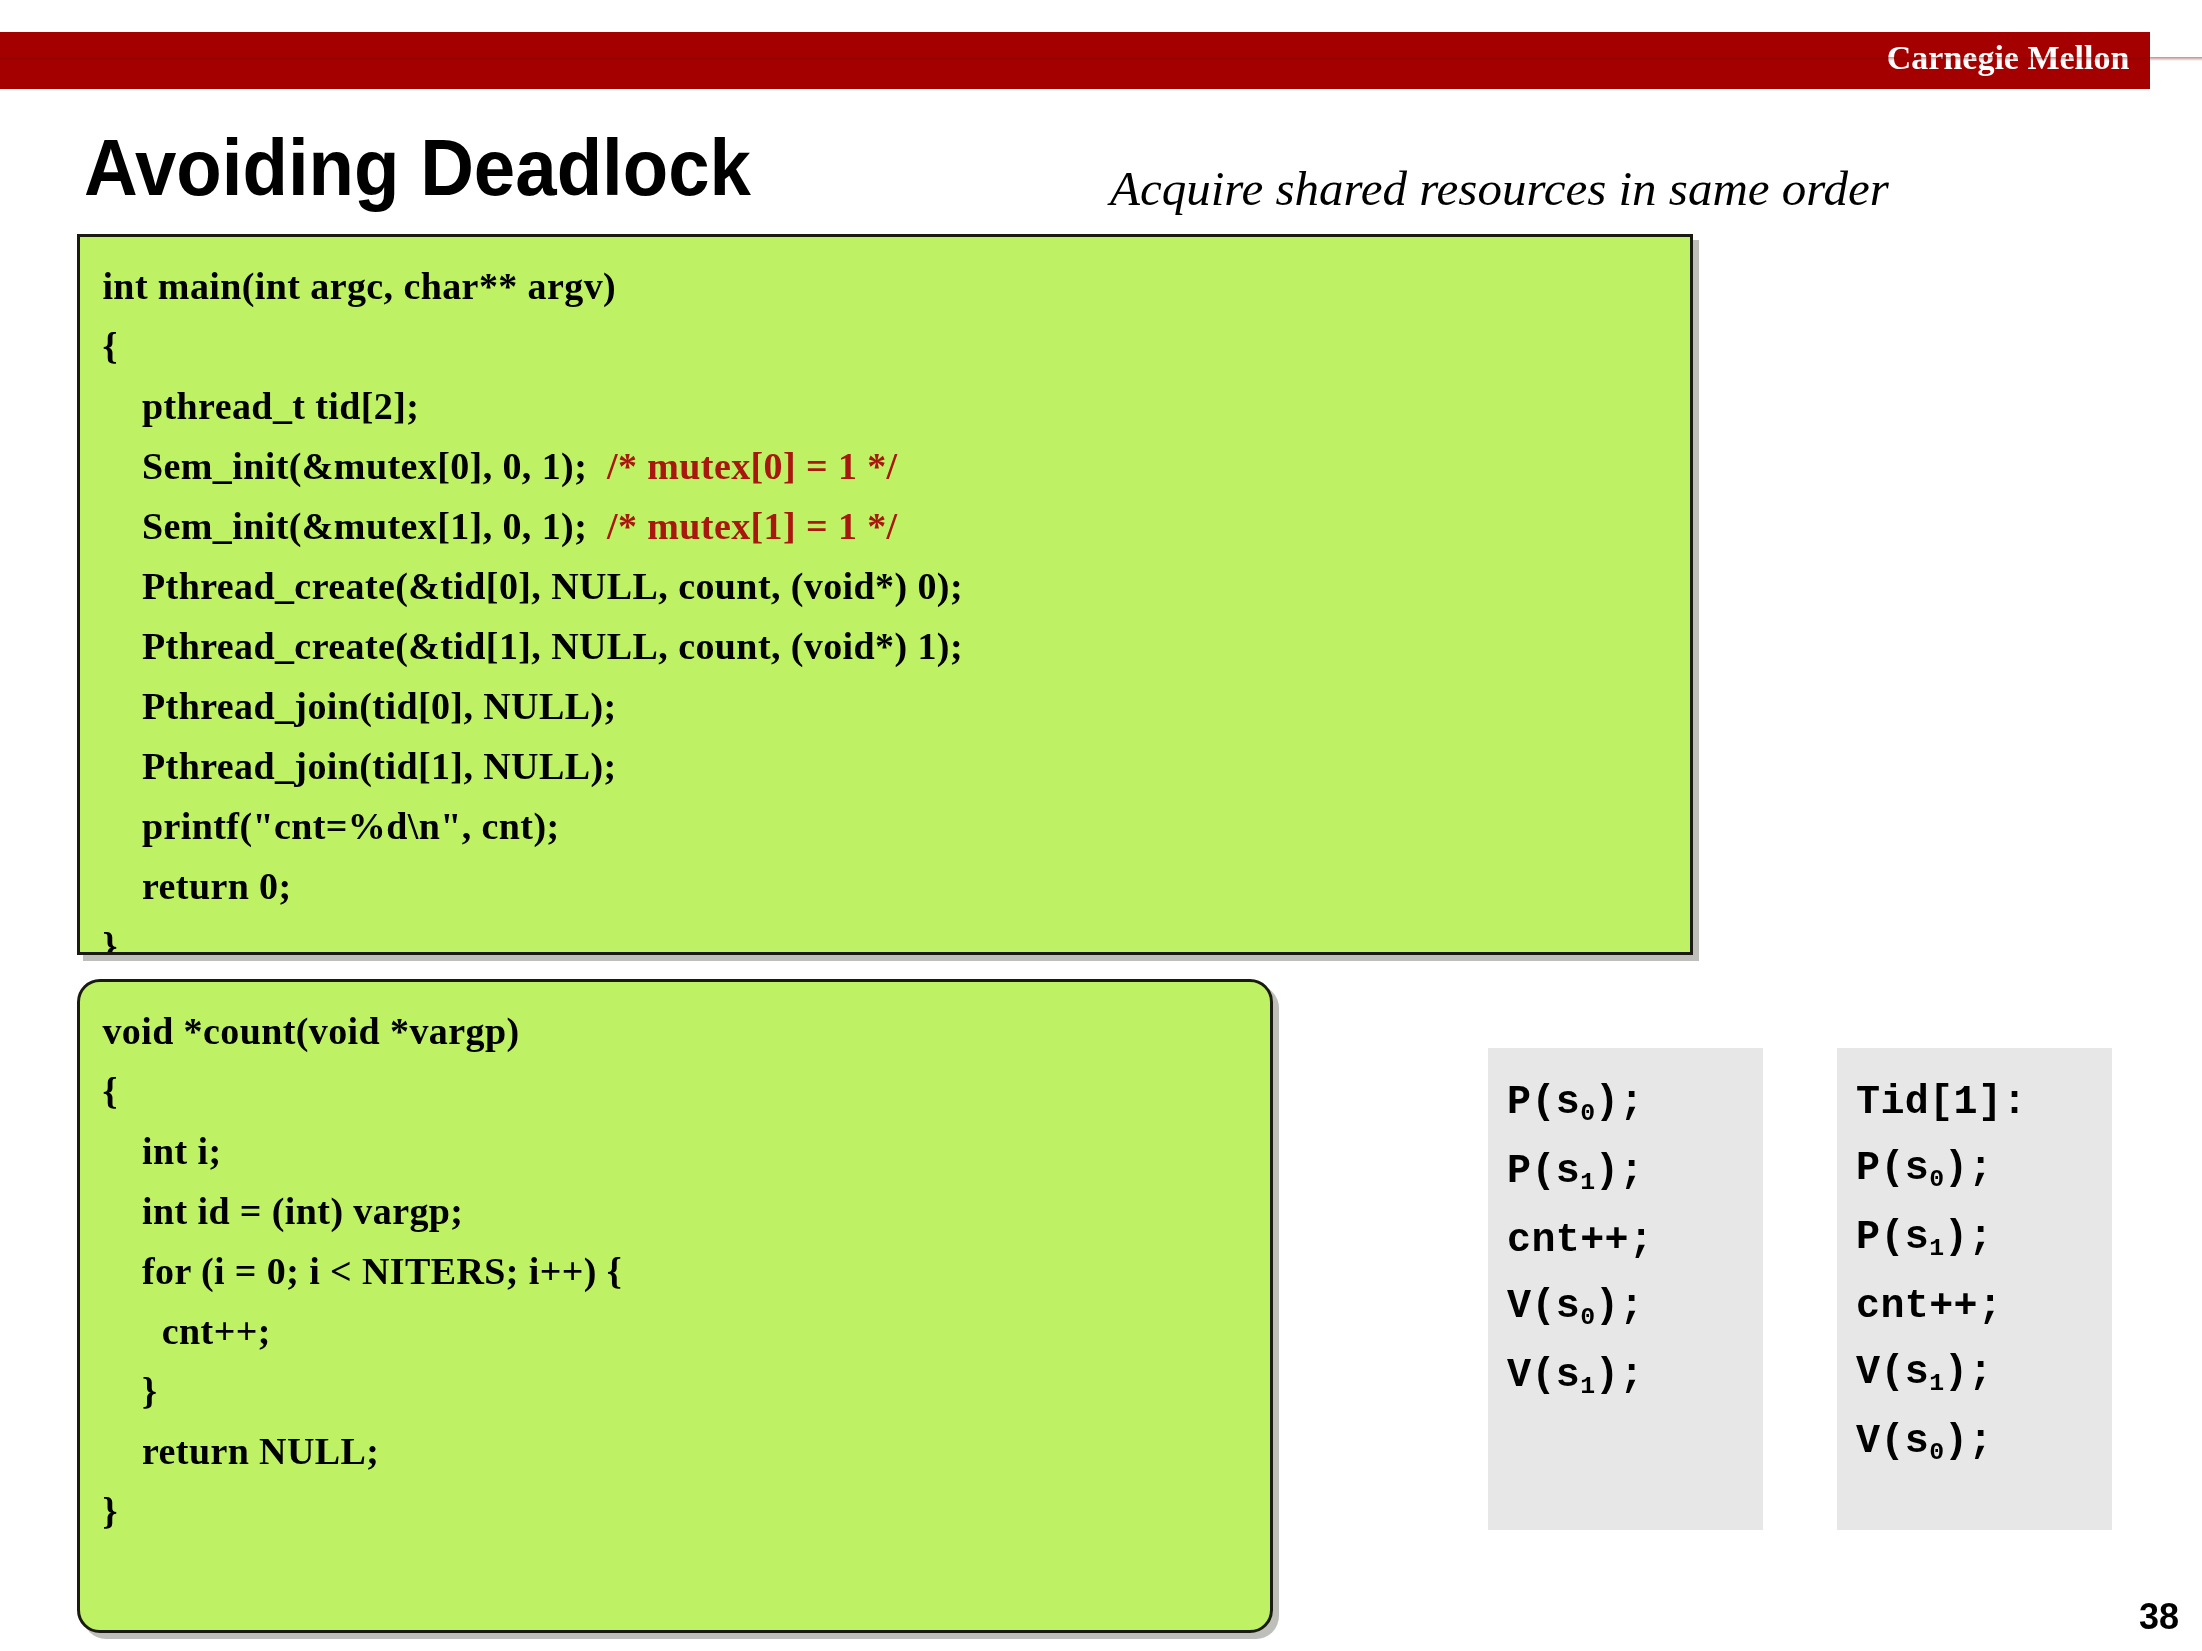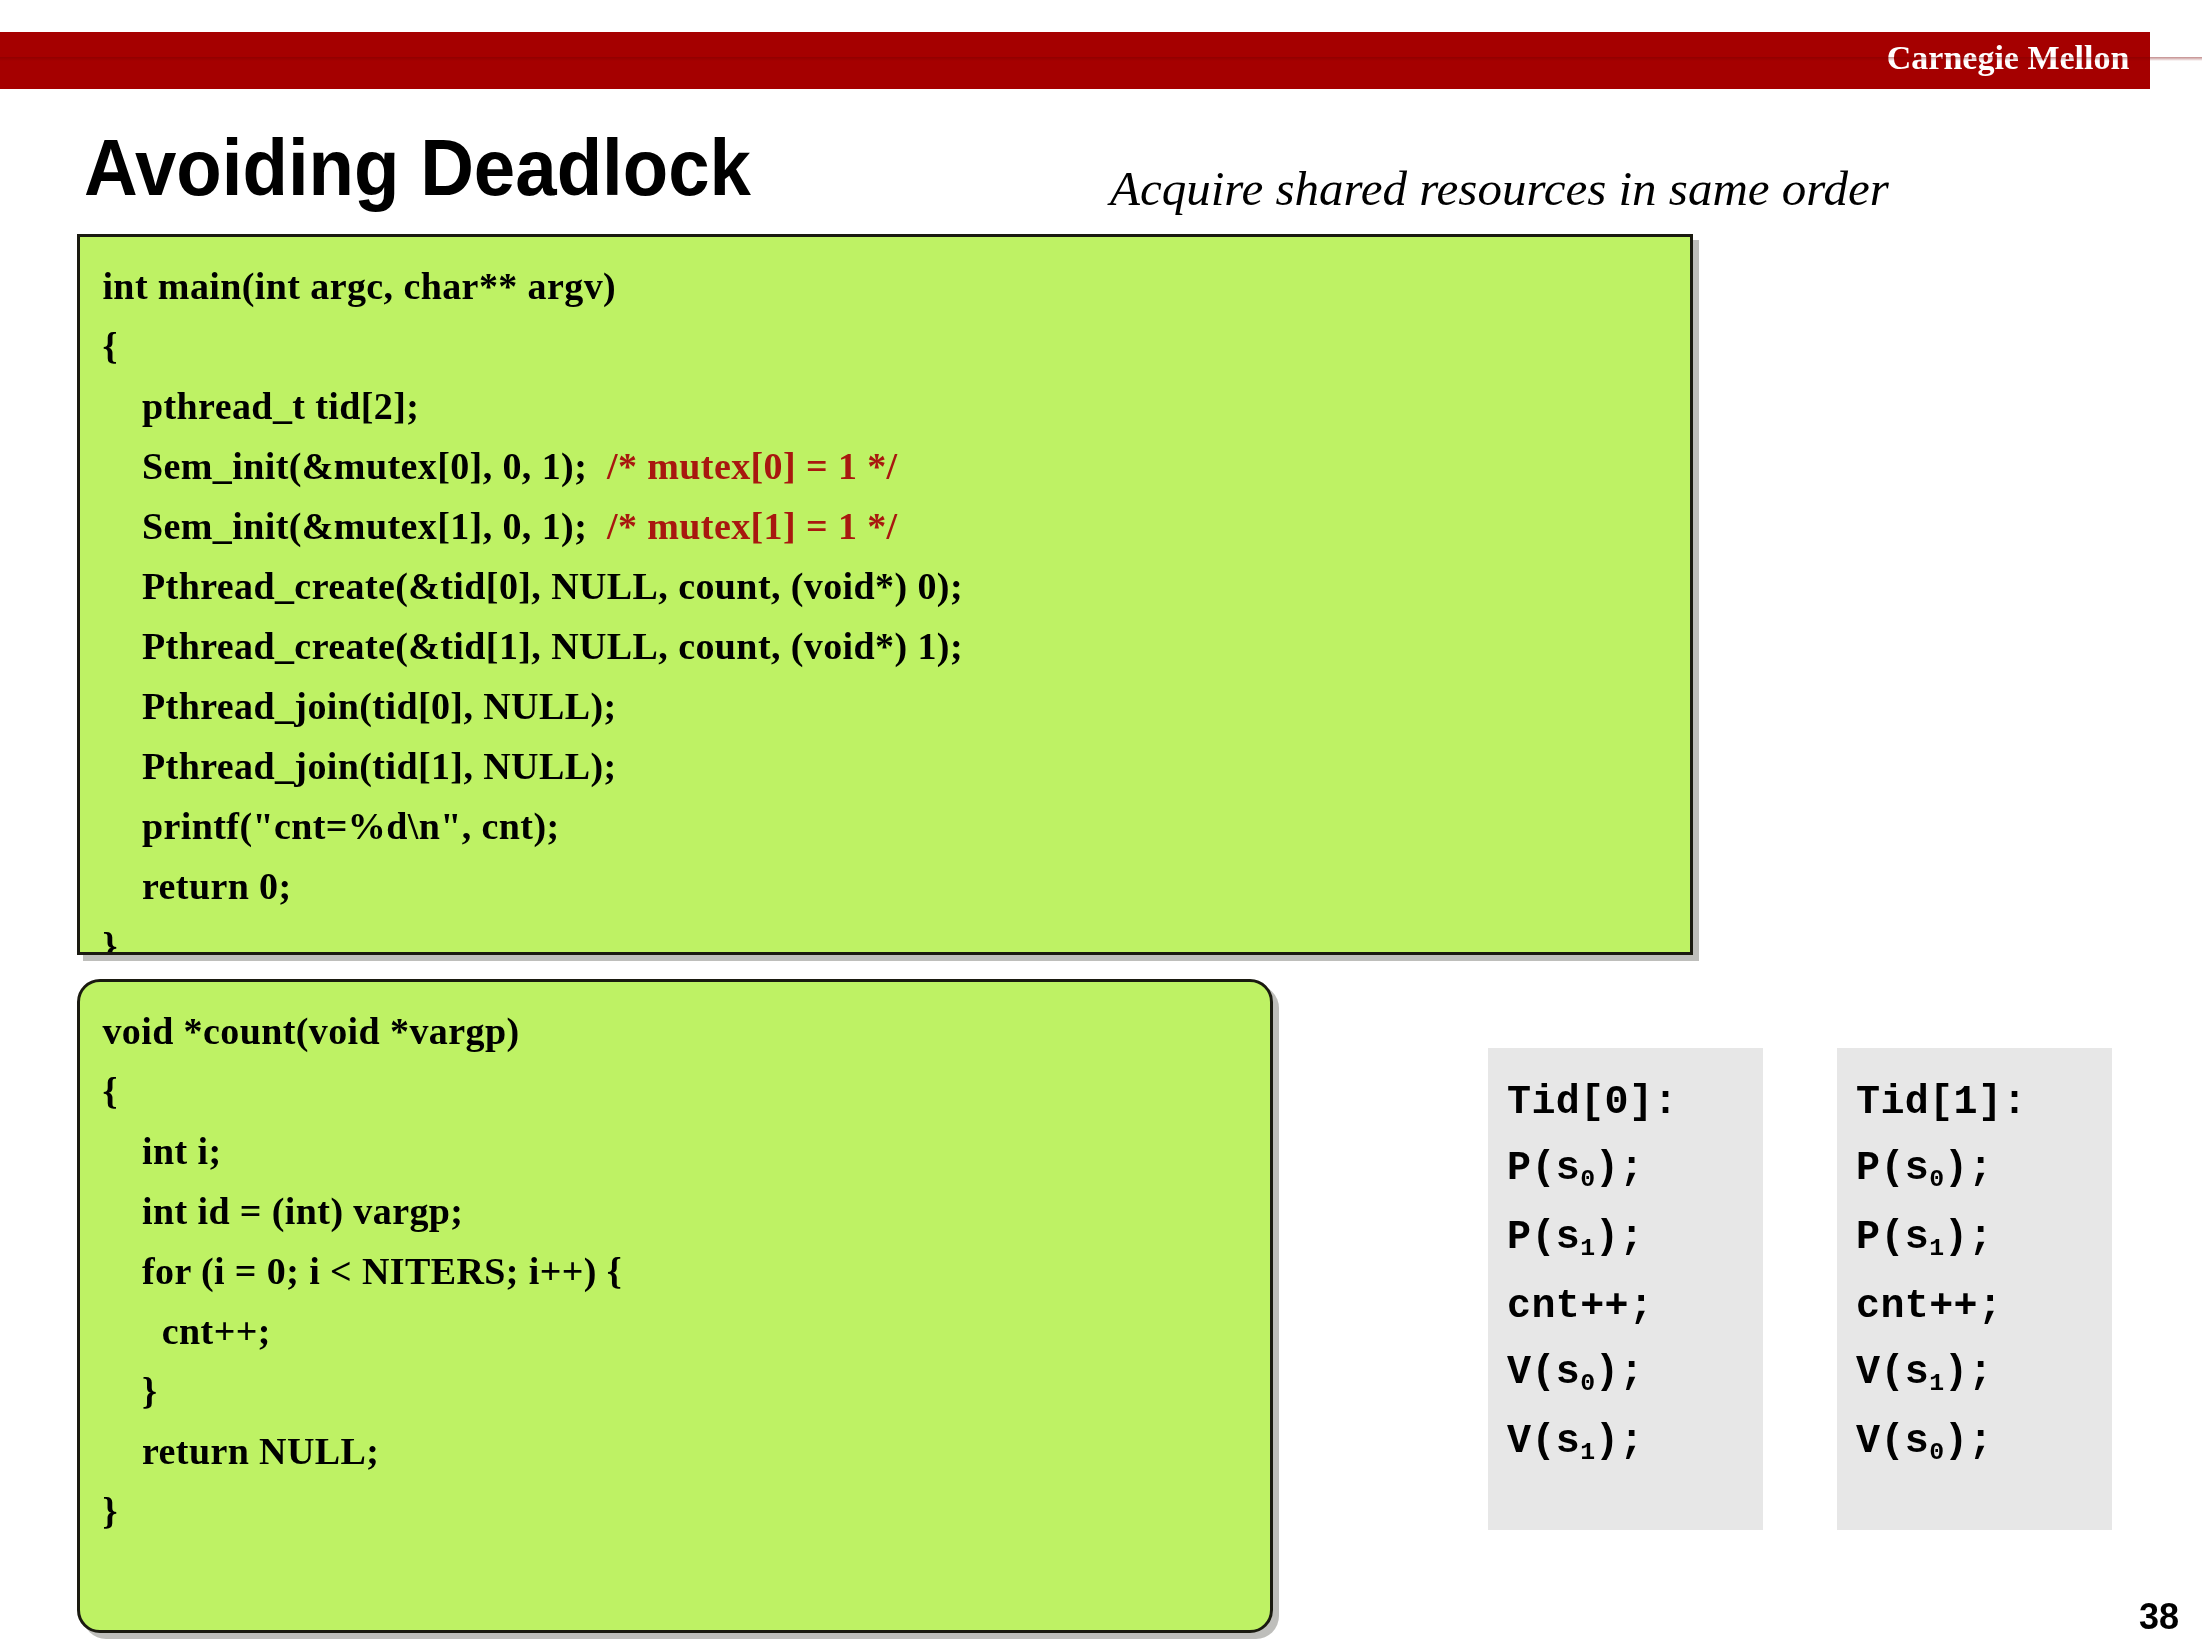--- a/index.html
+++ b/index.html
@@ -197,21 +197,20 @@
     <div class="code-line"><span>    int i;</span></div>
     <div class="code-line"><span>    int id = (int) vargp;</span></div>
     <div class="code-line"><span>    for (i = 0; i &lt; NITERS; i++) {</span></div>
     <div class="code-line"><span>      cnt++;</span></div>
     <div class="code-line"><span>    }</span></div>
     <div class="code-line"><span>    return NULL;</span></div>
     <div class="code-line"><span>}</span></div>
   </div>
 
 <div class="trace-box" id="trace-box-0">
-    <div class="trace-line">Tid[0]:</div>
     <div class="trace-line"><span>P(s</span><sub>0</sub><span>);</span></div>
     <div class="trace-line"><span>P(s</span><sub>1</sub><span>);</span></div>
     <div class="trace-line">cnt++;</div>
     <div class="trace-line"><span>V(s</span><sub>0</sub><span>);</span></div>
     <div class="trace-line"><span>V(s</span><sub>1</sub><span>);</span></div>
   </div>
 
 <div class="trace-box" id="trace-box-1">
     <div class="trace-line">Tid[1]:</div>
     <div class="trace-line"><span>P(s</span><sub>0</sub><span>);</span></div>

